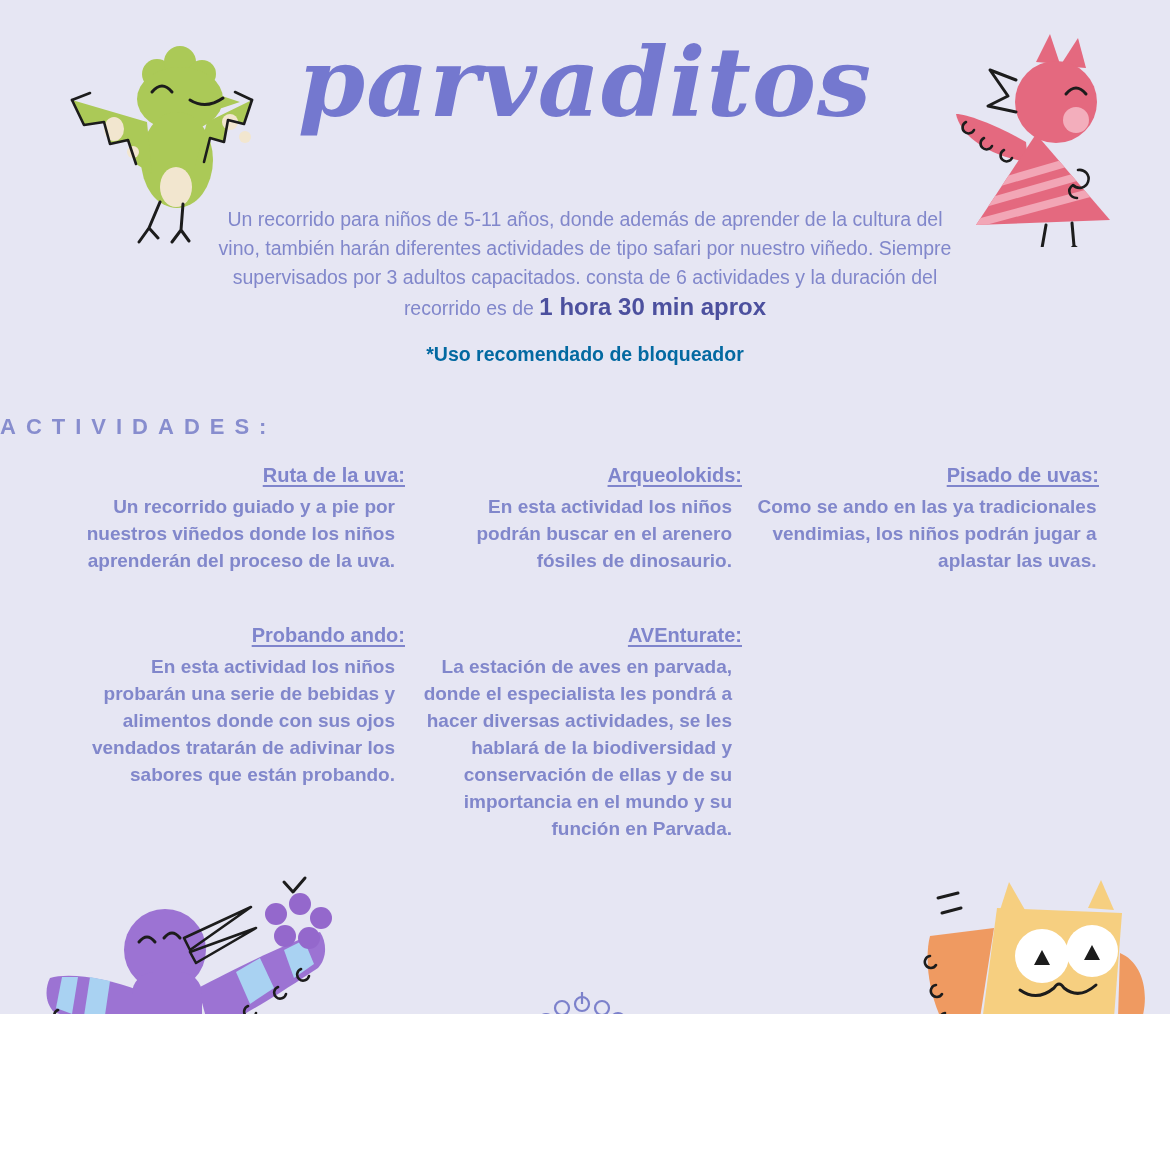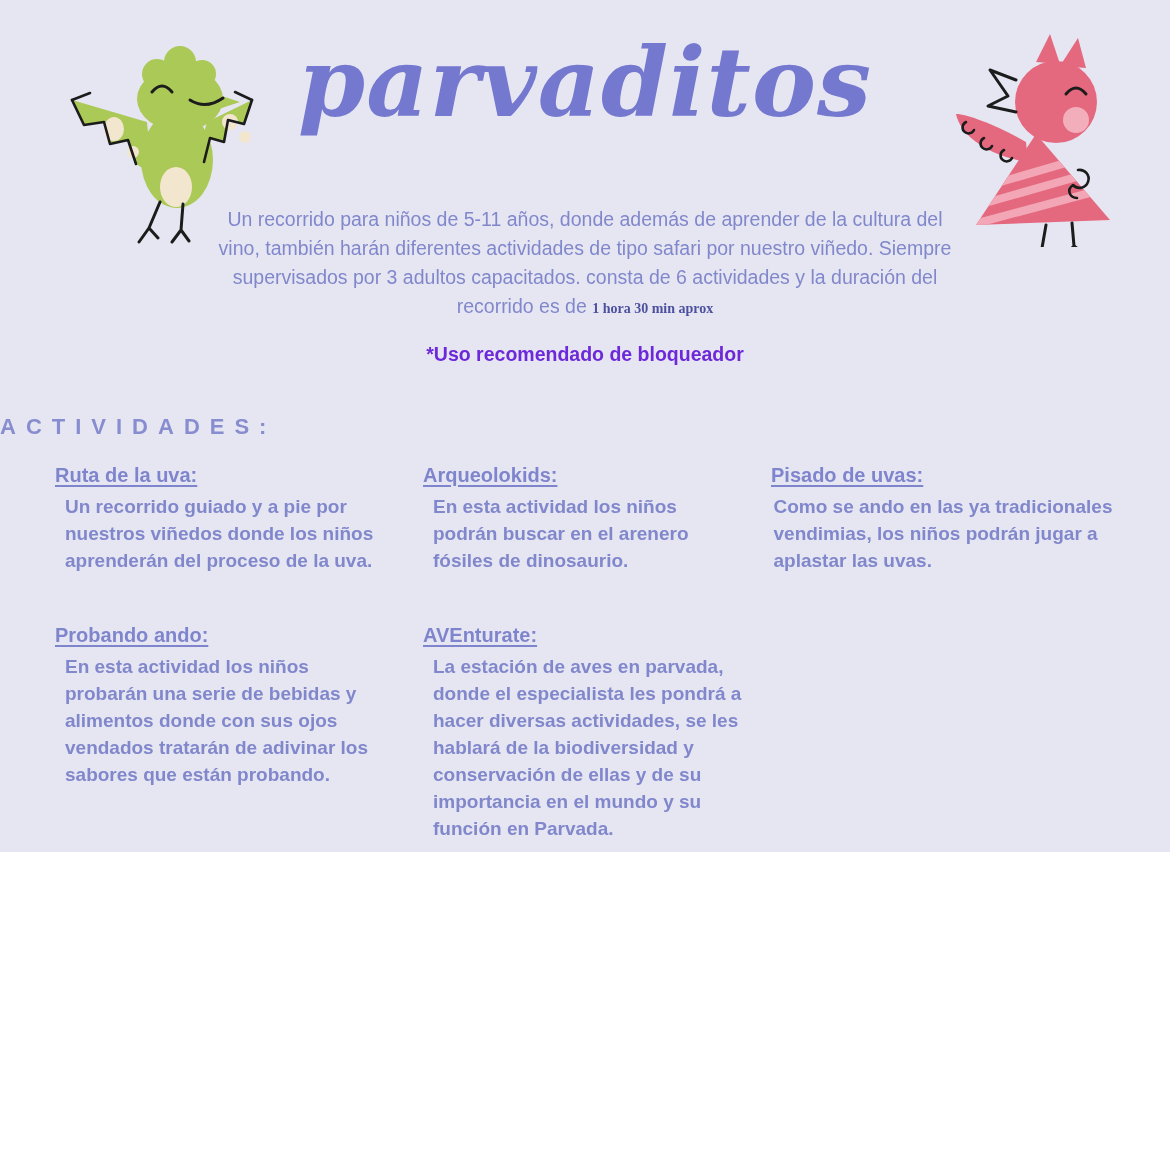--- a/index.html
+++ b/index.html
@@ -1,18 +1,18 @@
 <!DOCTYPE html>
 <html><head>
 <meta charset="utf-8">
 <style>
   html,body { margin:0; padding:0; background:#ffffff; }
   .canvas {
     position:relative;
-    width:1170px; height:852px;
+    width:1170px; height:1014px;
     margin:0 auto;
     background:#e6e6f3;
     overflow:hidden;
     font-family:"Liberation Sans", sans-serif;
     color:#8187cb;
   }
   .title {
     position:absolute; top:30px; left:0; right:0;
     text-align:center;
     font-family:"DejaVu Serif", serif;
@@ -21,39 +21,39 @@
     color:#7478cf;
     letter-spacing:1px;
   }
   .intro {
     position:absolute; top:205px; left:50%; transform:translateX(-50%);
     width:740px; text-align:center;
     font-size:19.5px; line-height:29px; font-weight:500;
     color:#8187cb;
   }
   .intro .highlight {
-    font-family:Liberation Serif, serif;
-    font-weight:700; color:#4c509e; font-size:14px;
+    font-family:Liberation Sans, sans-serif;
+    font-weight:700; color:#4c509e; font-size:24px;
   }
   .note {
     position:absolute; top:343px; left:0; right:0;
-    text-align:center; font-size:19.5px; font-weight:600; color:#6d28d9;
+    text-align:center; font-size:19.5px; font-weight:600; color:#0369a1;
   }
   .section-heading {
     position:absolute; top:414px; left:0; right:0;
     text-align:left; font-size:22px; font-weight:600;
     letter-spacing:10px; color:#878dce;
   }
   .activities {
-    position:absolute; top:464px; left:55px; right:49px;
+    position:absolute; top:464px; left:55px; right:71px;
     display:grid;
     grid-template-columns:350px 330px 350px;
     justify-content:space-between;
     row-gap:50px;
-    text-align:left;
+    text-align:right;
   }
   .activity h3 {
     margin:0 0 6px 0;
     font-size:20px; font-weight:700; color:#7f85cc;
     text-decoration:underline;
     text-underline-offset:3px;
     text-decoration-thickness:2px;
   }
   .activity p {
     margin:0 auto;

